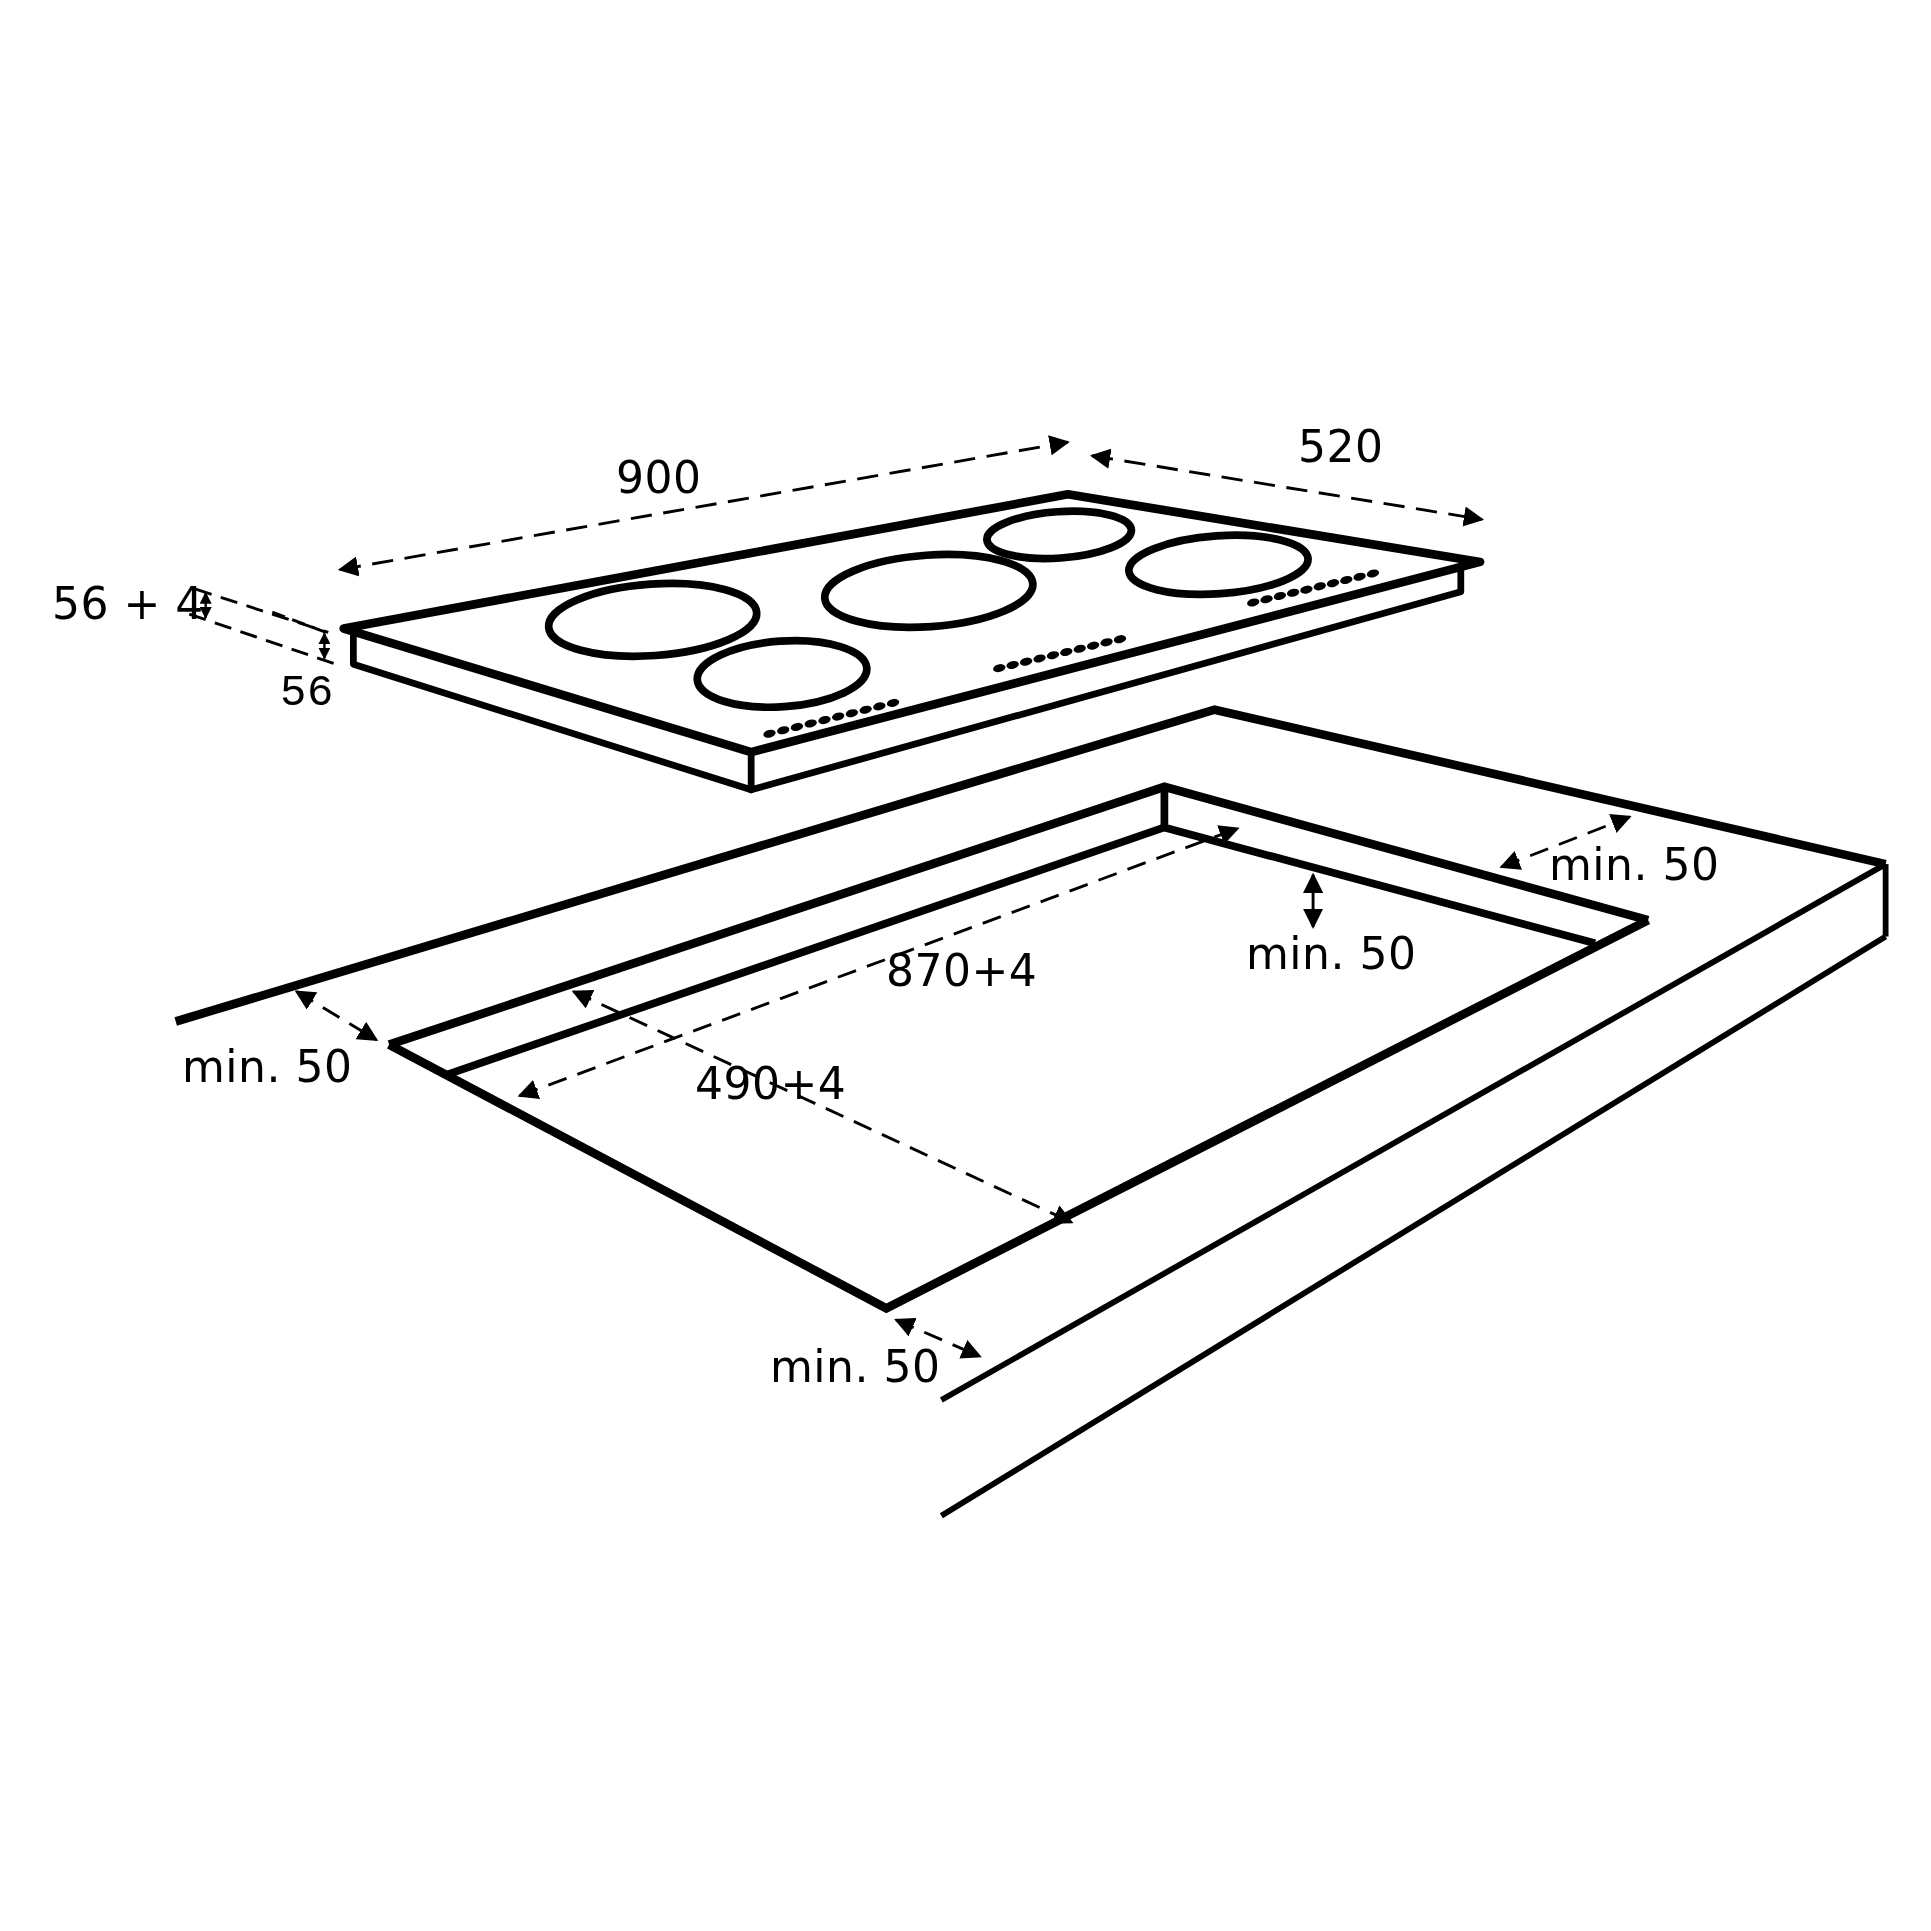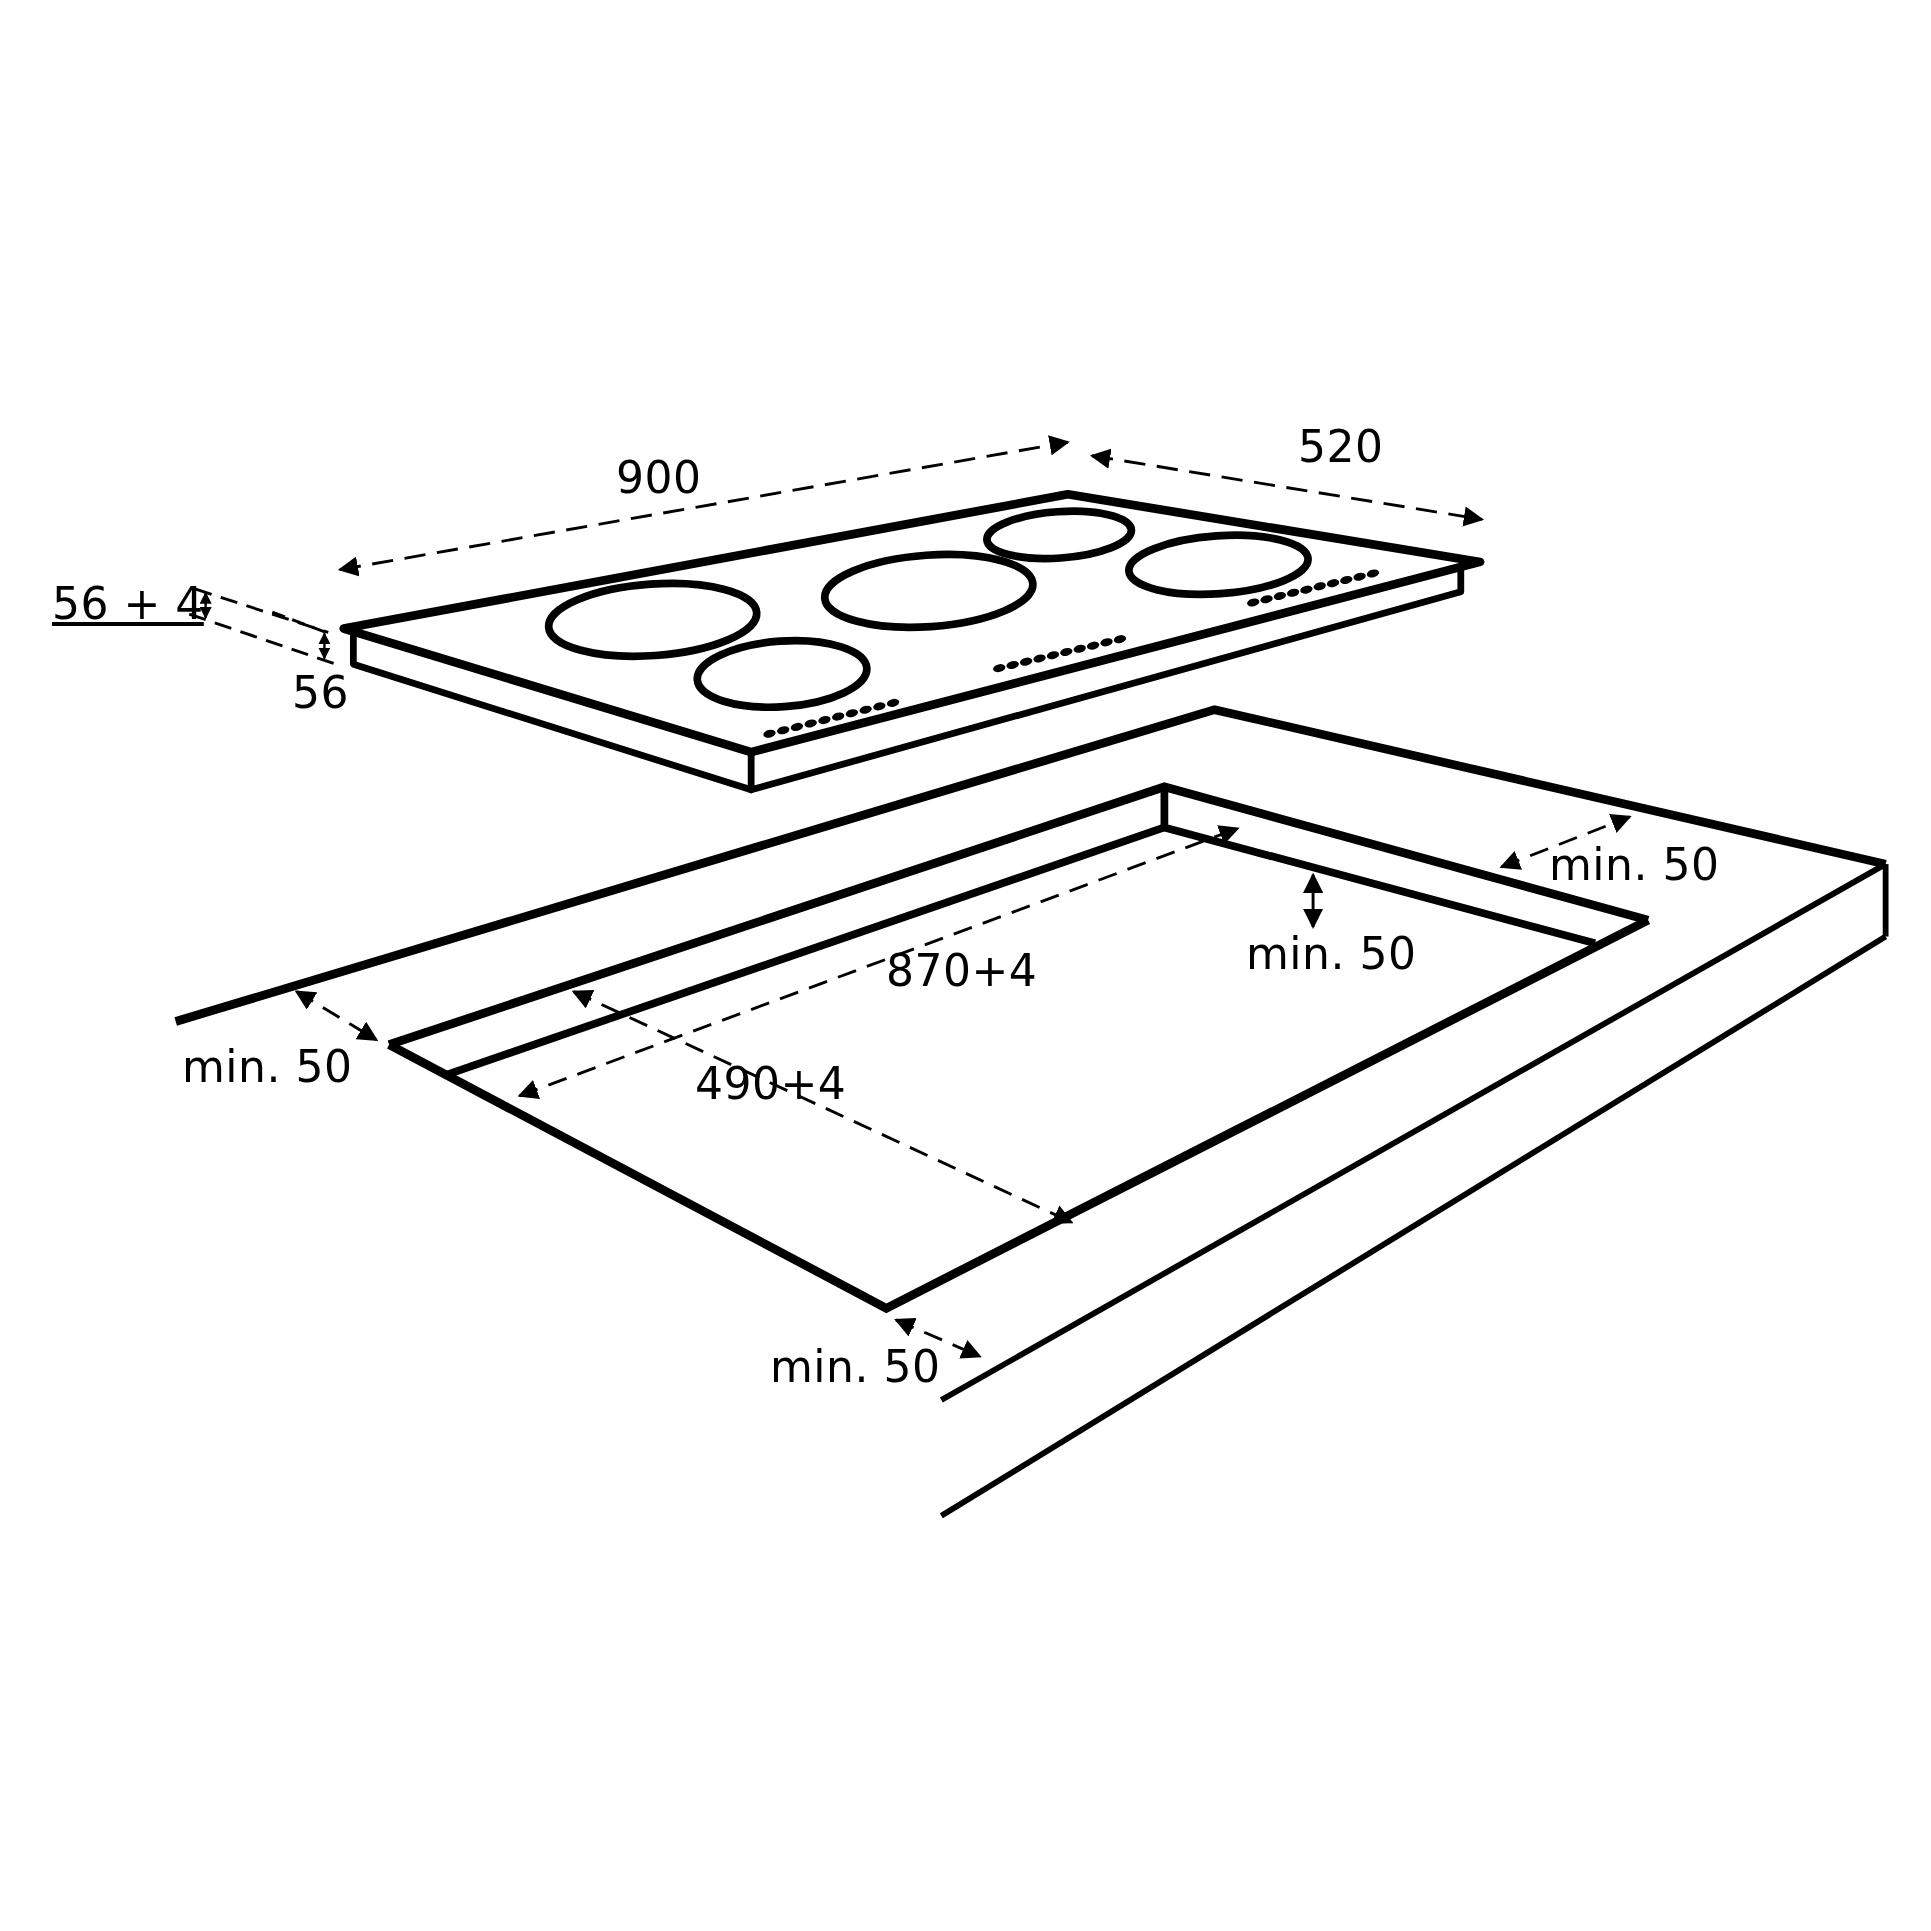--- a/index.html
+++ b/index.html
@@ -122,22 +122,22 @@
       <line x1="307" y1="1027" x2="390" y2="1077" marker-start="url(#arr)" marker-end="url(#arr)"></line>
       <line x1="928" y1="1367" x2="1015" y2="1405" marker-start="url(#arr)" marker-end="url(#arr)"></line>
     </g>
     <g stroke="#000" stroke-width="3" fill="none">
       <line x1="1360" y1="906" x2="1360" y2="960" marker-start="url(#arr)" marker-end="url(#arr)"></line>
     </g>
   </svg>
 
   <div class="label" style="left:616px; top:456px;">900</div>
   <div class="label" style="left:1298px; top:425px;text-align:right;">520</div>
-  <div class="label" style="left:52px; top:582px;text-decoration:underline;">56 + 4</div>
-  <div class="label" style="left:292px; top:671px;">56</div>
+  <div class="label" style="left:52px; top:582px;">56 + 4</div>
+  <div class="label" style="left:280px; top:671px;font-family:Liberation Mono, monospace;">56</div>
   <div class="label" style="left:886px; top:949px;">870+4</div>
   <div class="label" style="left:695px; top:1062px;">490+4</div>
   <div class="label" style="left:1549px; top:843px;">min. 50</div>
   <div class="label" style="left:1246px; top:932px;">min. 50</div>
   <div class="label" style="left:182px; top:1045px;">min. 50</div>
   <div class="label" style="left:770px; top:1345px;">min. 50</div>
 </div>
 
 
 </body></html>

